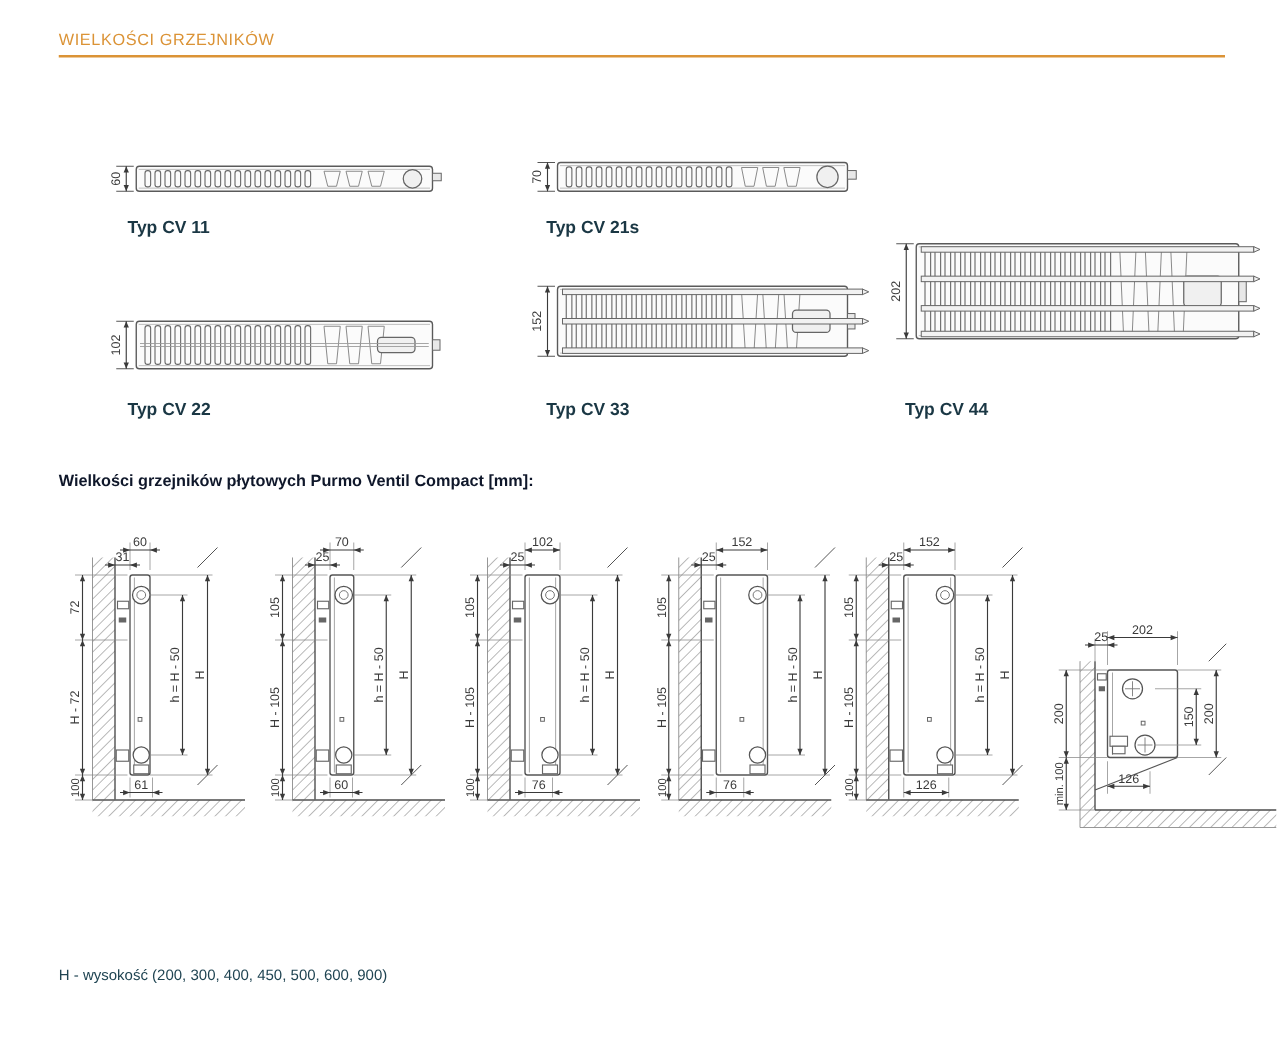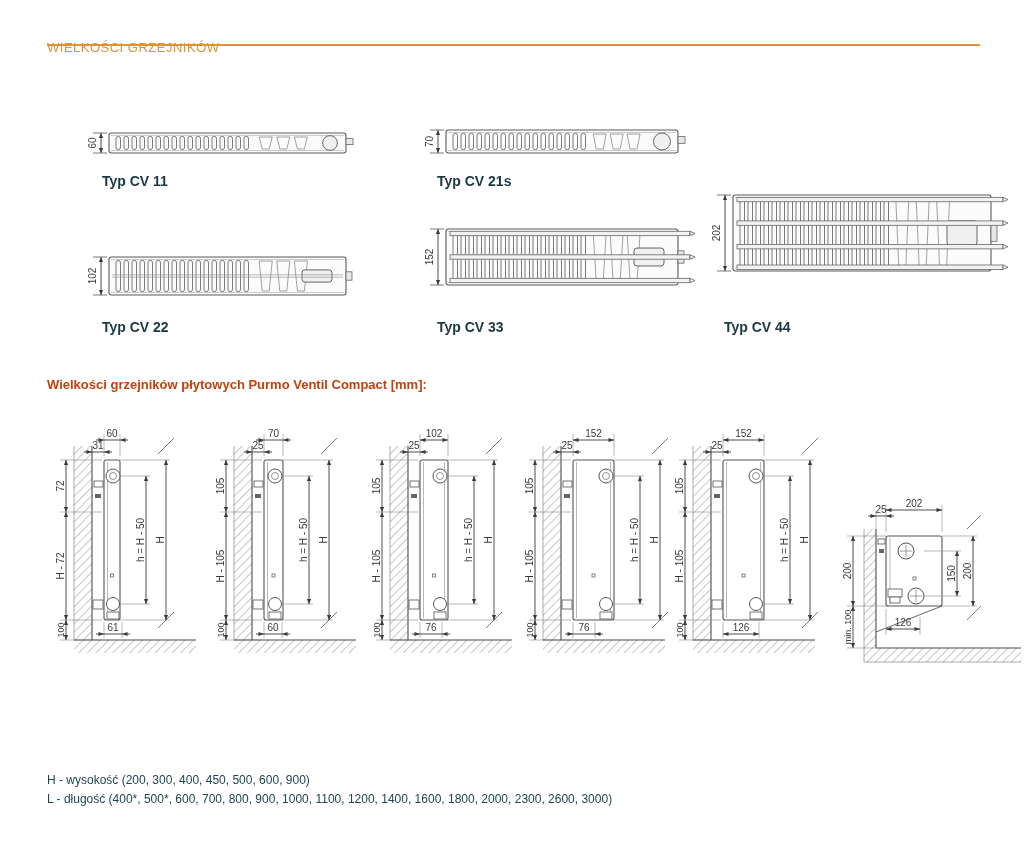--- a/index.html
+++ b/index.html
@@ -1,23 +1,23 @@
 <!DOCTYPE html>
 <html><head>
 <meta charset="utf-8">
 <style>
   html,body{margin:0;padding:0;background:#ffffff;}
   .page{position:relative;width:1027px;height:850px;background:#ffffff;overflow:hidden;
         font-family:"Liberation Sans",sans-serif;}
-  .title{position:absolute;left:47px;top:24px;font-size:13px;letter-spacing:.5px;color:#DB9336;margin-top:16px;}
+  .title{position:absolute;left:47px;top:24px;font-size:13px;letter-spacing:.5px;color:#DB9336;}
   .rule{position:absolute;left:47px;top:44px;width:933px;height:2px;background:#DB9336;}
   .tv{position:absolute;}
   .tv-draw{position:absolute;left:0;top:0;}
   .tv-label{position:absolute;font-weight:bold;font-size:14px;color:#1A3744;white-space:nowrap;margin-left:12px;}
-  .section-title{position:absolute;left:47px;top:377px;font-weight:bold;font-size:13px;color:#c2410c;}
+  .section-title{position:absolute;left:47px;top:377px;font-weight:bold;font-size:13px;color:#0f172a;}
   .sv{position:absolute;width:160px;height:250px;top:424px;}
   .corner{position:absolute;left:839px;top:477px;width:188px;height:200px;}
   .legend{position:absolute;left:47px;top:728px;color:#1F4452;font-size:12px;line-height:18.5px;margin-top:43px;}
   .legend div{white-space:nowrap;}
   svg text{font-family:"Liberation Sans",sans-serif;}
 </style>
 </head>
 <body>
 
 <div class="page">
@@ -640,16 +640,15 @@
         <line x1="47" y1="132" x2="47" y2="158" stroke="#888" stroke-width="0.6"></line>
         <line x1="81" y1="140" x2="81" y2="158" stroke="#888" stroke-width="0.6"></line>
         <line x1="47" y1="152" x2="81" y2="152" stroke="#3a3a3a" stroke-width="0.9"></line>
         <polygon points="47,152 52.5,149.9 52.5,154.1" fill="#3a3a3a"></polygon>
         <polygon points="81,152 75.5,149.9 75.5,154.1" fill="#3a3a3a"></polygon>
         <text text-anchor="middle" font-size="10" fill="#3a3a3a" x="64" y="149">126</text>
       </svg></div>
 
   <div class="legend">
     <div>H - wysokość (200, 300, 400, 450, 500, 600, 900)</div>
-    <div>L - długość (400*, 500*, 600, 700, 800, 900, 1000, 1100, 1200, 1400, 1600, 1800, 2000, 2300, 2600, 3000)</div>
   </div>
 
 </div>
 
 </body></html>

